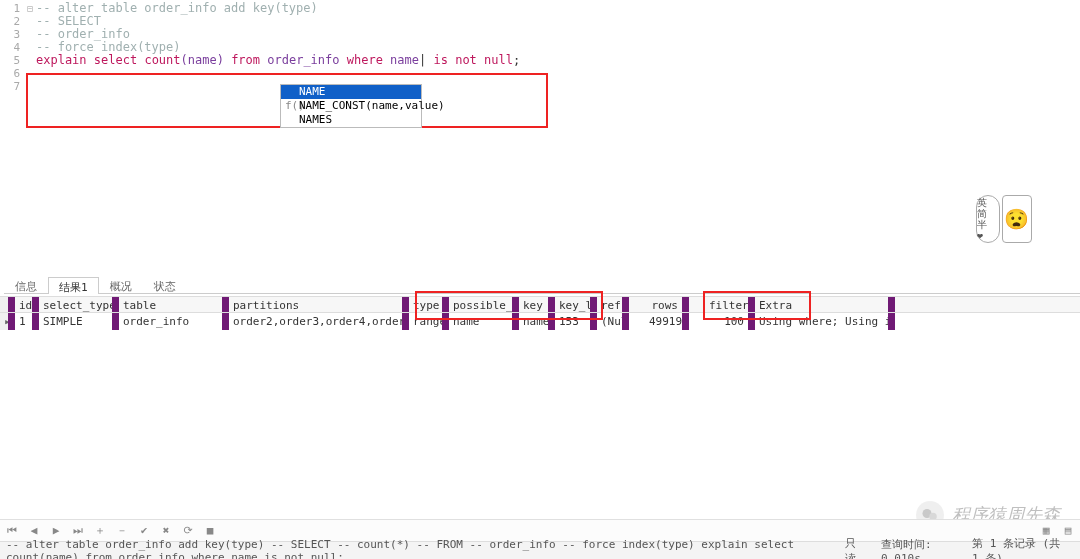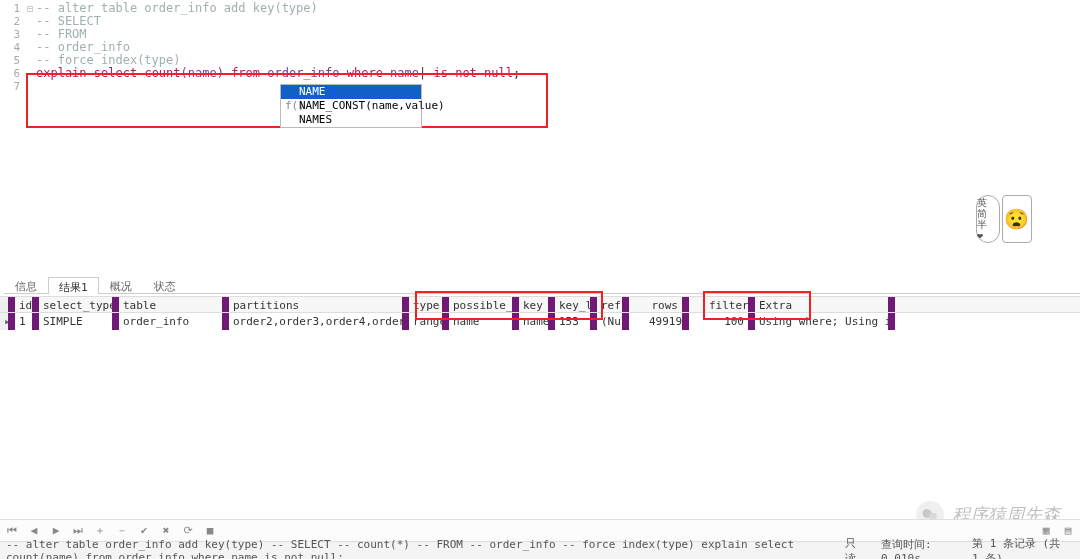--- a/index.html
+++ b/index.html
@@ -77,21 +77,20 @@
     <div class="fm"></div>
       <div class="fm"></div>
       <div class="fm"></div>
       <div class="fm"></div>
       <div class="fm"></div>
       <div class="fm"></div>
   </div>
   <div class="code">
     <div class="cl cmt">-- alter table order_info add key(type)</div>
     <div class="cl cmt">-- SELECT</div>
-    <div class="cl cmt">-- FROM</div>
     <div class="cl cmt">-- order_info</div>
     <div class="cl cmt">-- force index(type)</div>
     <div class="cl"><span class="kw">explain</span><span class="txt"> </span><span class="kw">select</span><span class="txt"> </span><span class="kw">count</span><span class="id">(name)</span><span class="txt"> </span><span class="kw">from</span><span class="txt"> </span><span class="id">order_info</span><span class="txt"> </span><span class="kw">where</span><span class="txt"> </span><span class="id">name</span><span class="caret">|</span><span class="txt"> </span><span class="kw">is</span><span class="txt"> </span><span class="kw">not</span><span class="txt"> </span><span class="kw">null</span><span class="txt">;</span></div>
   </div>
 </div>
 
 <div class="redbox1"></div>
 
 <div class="ac-pop">
   <div class="item sel">

